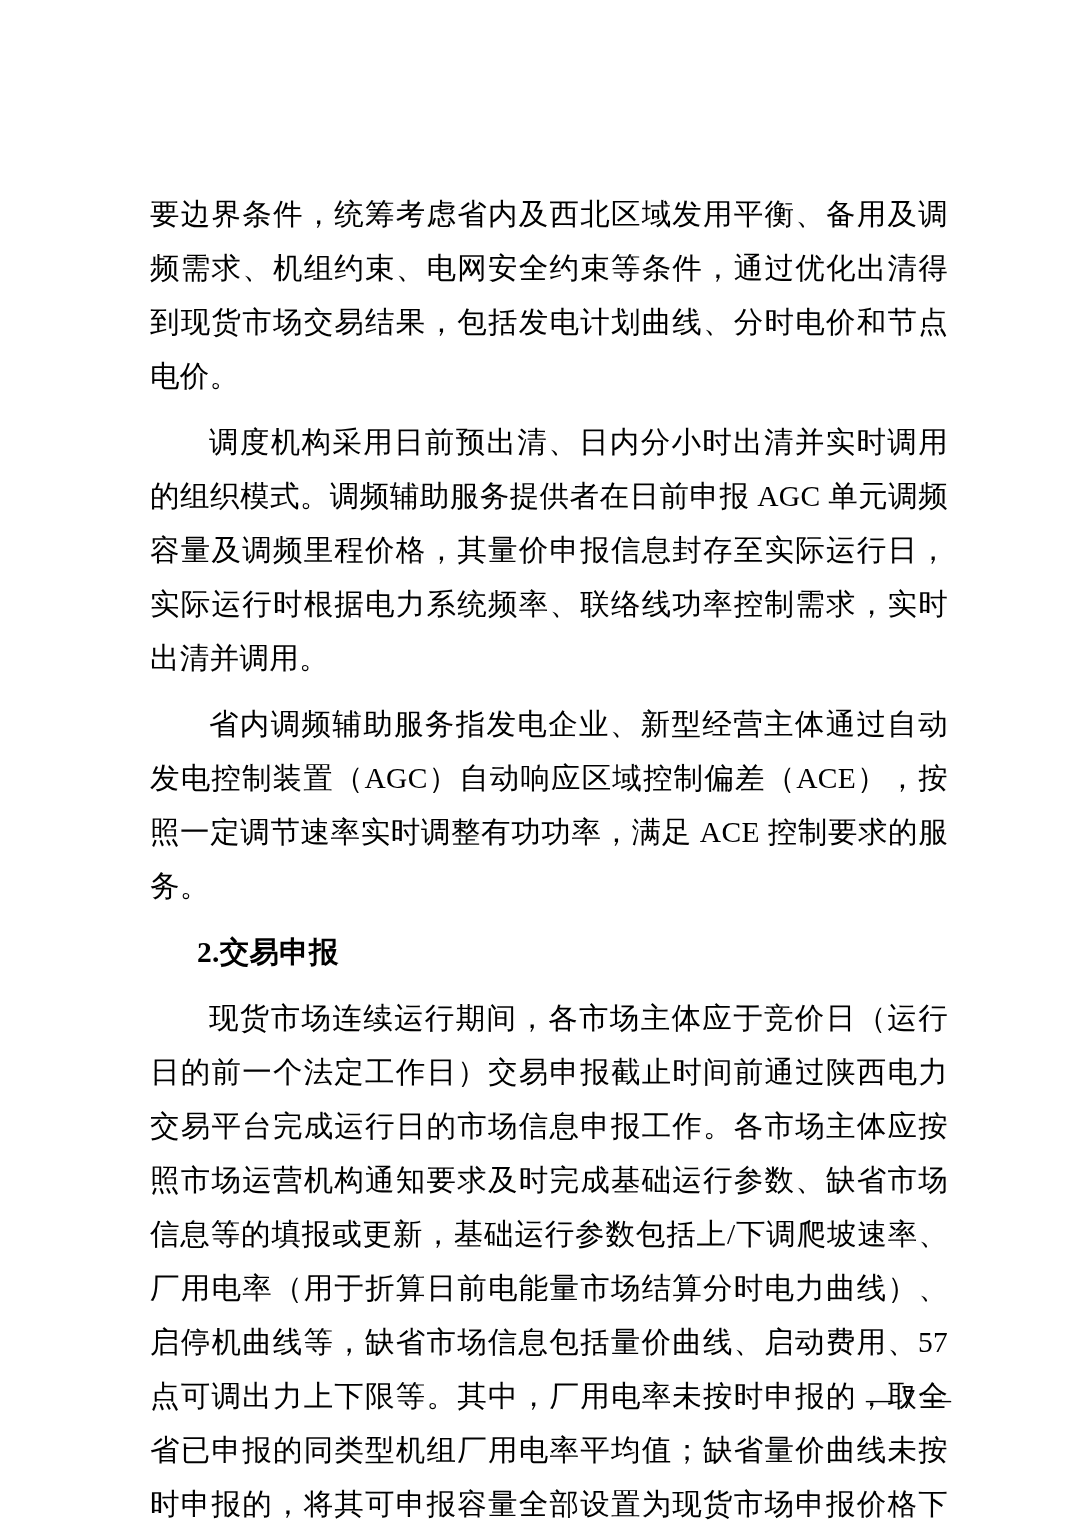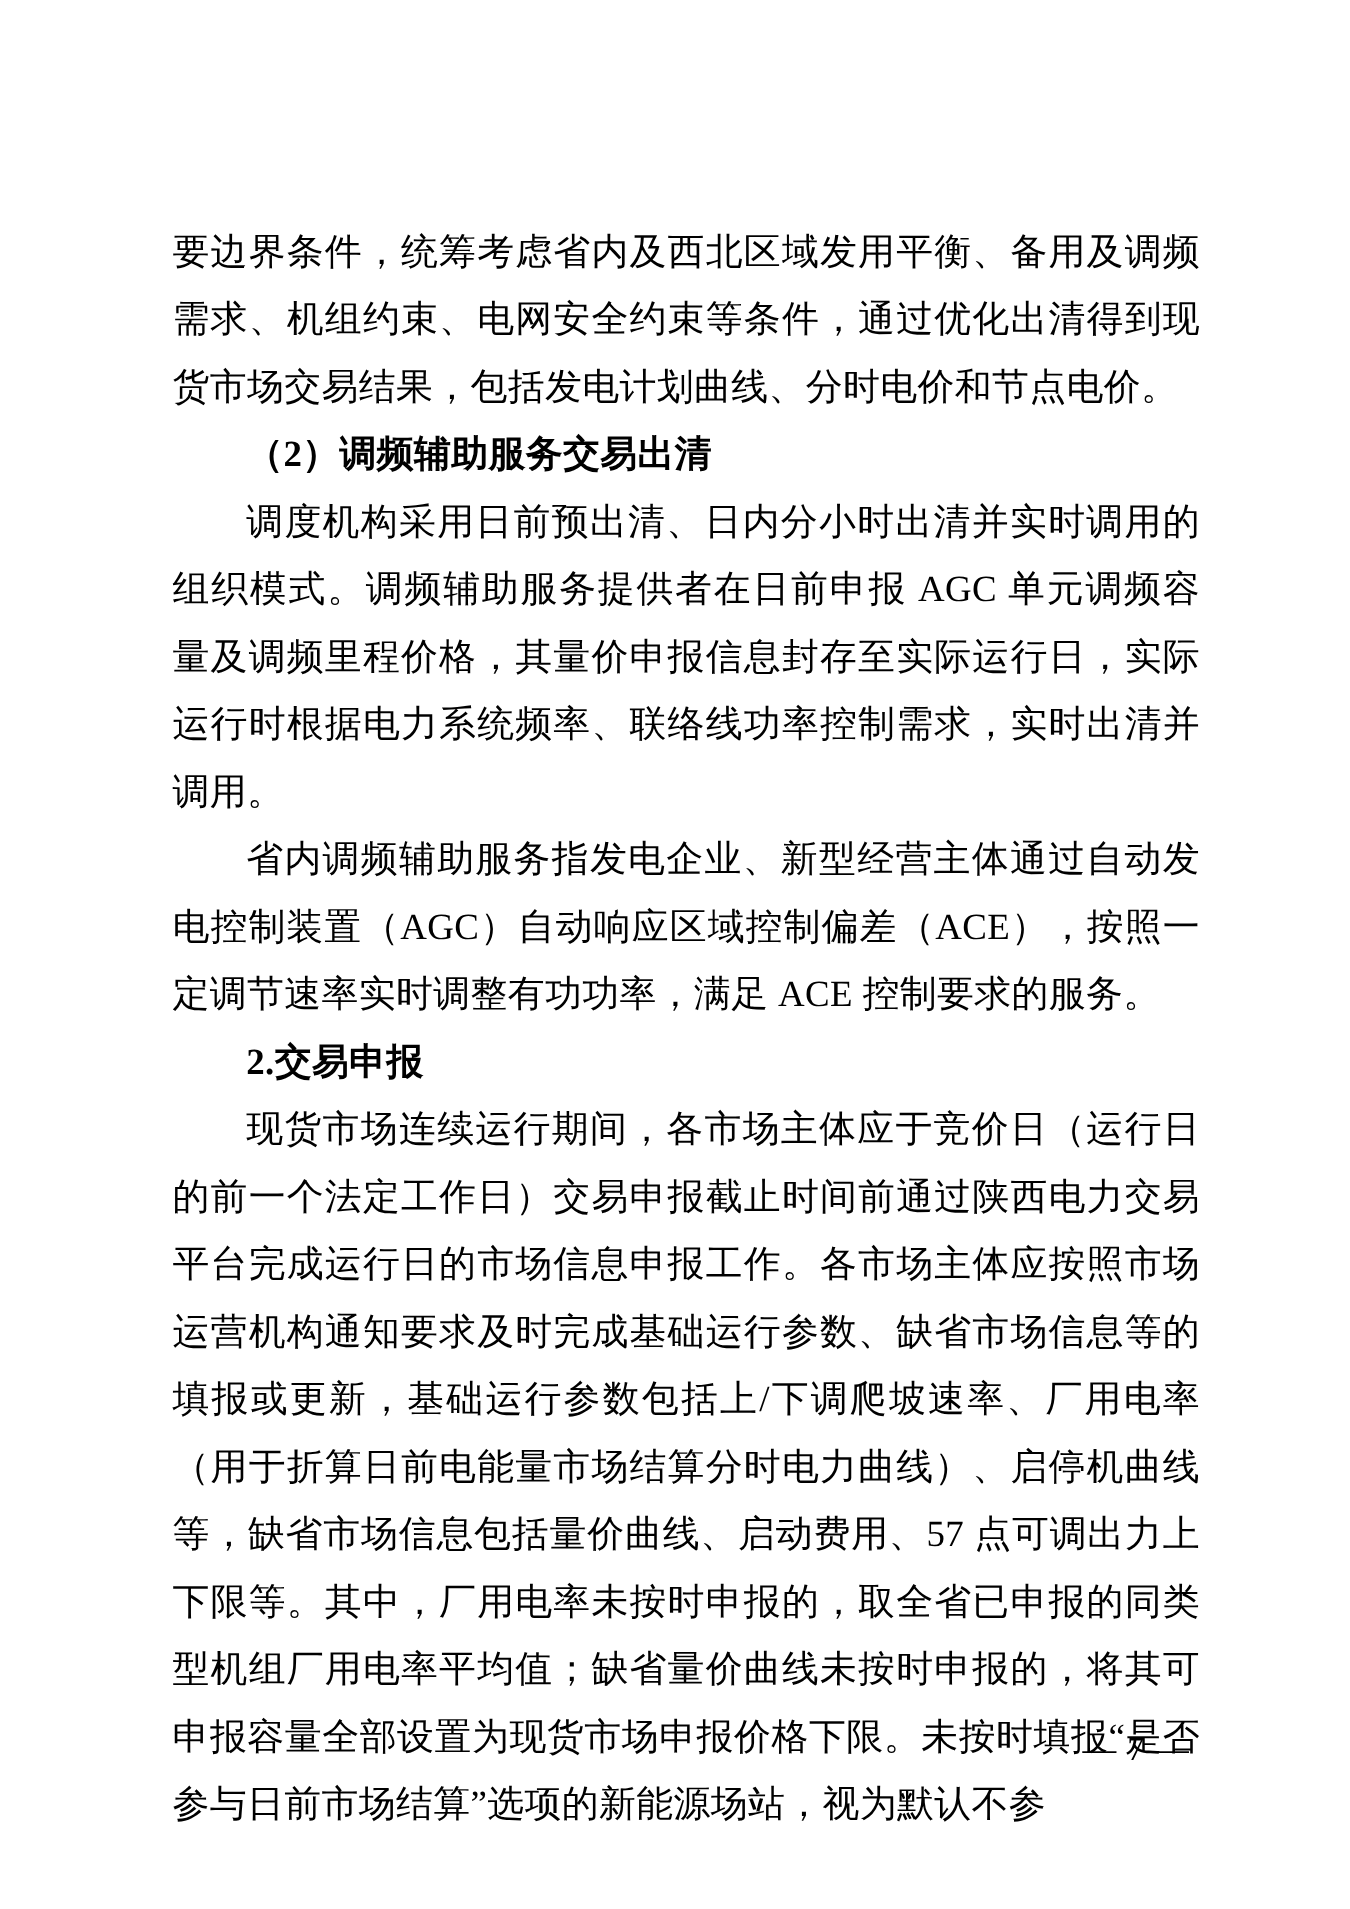--- a/index.html
+++ b/index.html
@@ -16,21 +16,21 @@
     padding: 175px 120px 60px 138px;
     font-family: "Liberation Serif", "DejaVu Serif", serif;
     color: #000000;
   }
   .body-text {
     font-size: 29.5px;
     line-height: 54px;
     text-align: justify;
     text-justify: inter-ideograph;
     letter-spacing: 0.3px;
-    margin: 0;
+    margin: 12px;
   }
   .indent {
     text-indent: 2em;
   }
   .heading {
     font-size: 29.5px;
     line-height: 54px;
     font-weight: bold;
     margin: 0;
     text-indent: 2em;
@@ -53,21 +53,20 @@
     letter-spacing: 1px;
   }
 </style>
 </head>
 <body>
 
 <div class="page">
 
   <p class="body-text">要边界条件，统筹考虑省内及西北区域发用平衡、备用及调频需求、机组约束、电网安全约束等条件，通过优化出清得到现货市场交易结果，包括发电计划曲线、分时电价和节点电价。</p>
 
-  <p class="heading">（2）调频辅助服务交易出清</p>
 
   <p class="body-text indent">调度机构采用日前预出清、日内分小时出清并实时调用的组织模式。调频辅助服务提供者在日前申报 AGC 单元调频容量及调频里程价格，其量价申报信息封存至实际运行日，实际运行时根据电力系统频率、联络线功率控制需求，实时出清并调用。</p>
 
   <p class="body-text indent">省内调频辅助服务指发电企业、新型经营主体通过自动发电控制装置（AGC）自动响应区域控制偏差（ACE），按照一定调节速率实时调整有功功率，满足 ACE 控制要求的服务。</p>
 
   <p class="heading-sub">2.交易申报</p>
 
   <p class="body-text indent">现货市场连续运行期间，各市场主体应于竞价日（运行日的前一个法定工作日）交易申报截止时间前通过陕西电力交易平台完成运行日的市场信息申报工作。各市场主体应按照市场运营机构通知要求及时完成基础运行参数、缺省市场信息等的填报或更新，基础运行参数包括上/下调爬坡速率、厂用电率（用于折算日前电能量市场结算分时电力曲线）、启停机曲线等，缺省市场信息包括量价曲线、启动费用、57 点可调出力上下限等。其中，厂用电率未按时申报的，取全省已申报的同类型机组厂用电率平均值；缺省量价曲线未按时申报的，将其可申报容量全部设置为现货市场申报价格下限。未按时填报“是否参与日前市场结算”选项的新能源场站，视为默认不参</p>
 
   <div class="page-number">— 7 —</div>

